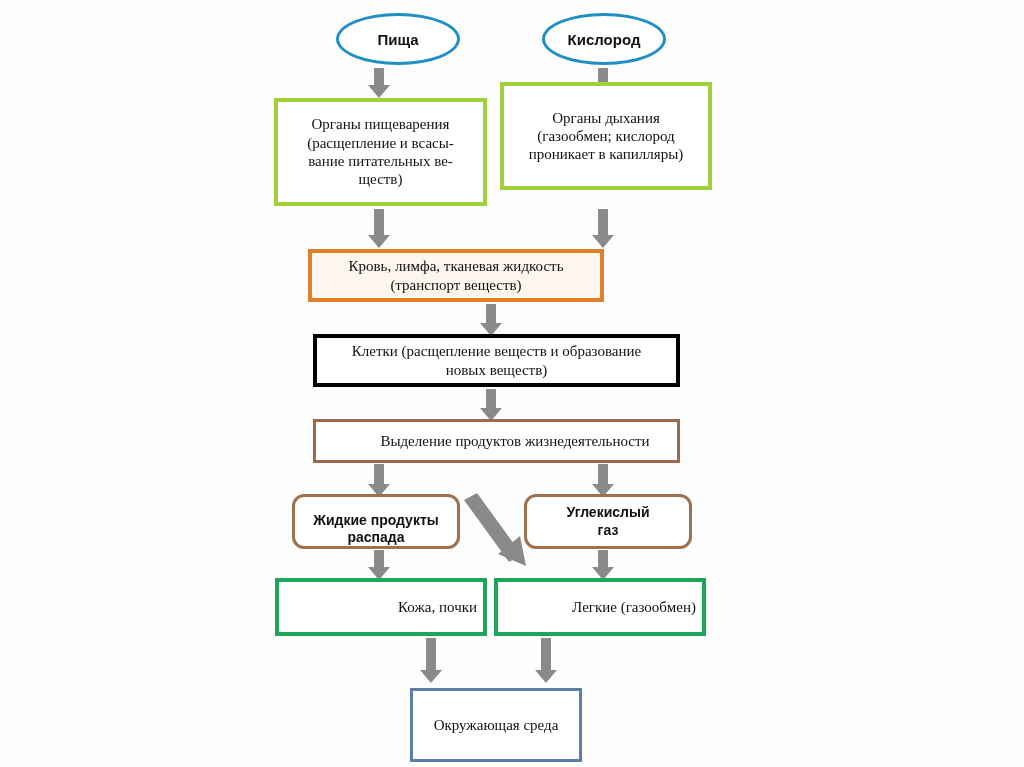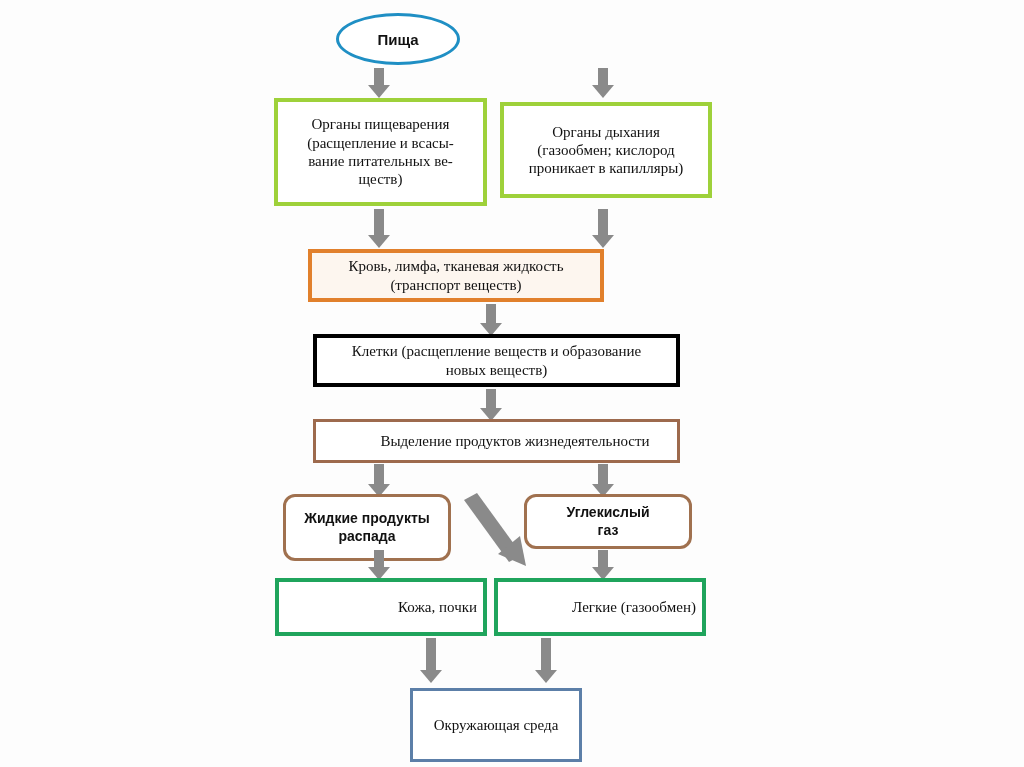--- a/index.html
+++ b/index.html
@@ -96,38 +96,41 @@
 </style>
 </head>
 <body>
 
 <div id="canvas">
 
   <div class="ellipse" style="left:336px; top:13px; width:124px; height:52px;">
     <span class="label">Пища</span>
   </div>
 
+  <div class="ellipse" style="left:542px; top:13px; width:124px; height:52px;">
+    <span class="label">Кислород</span>
+  </div>
 
   <div class="arrow-v" style="left:368px; top:68px; height:30px;">
     <div class="shaft" style="height:18px;"></div>
     <div class="head" style="top:17px;"></div>
   </div>
   <div class="arrow-v" style="left:592px; top:68px; height:30px;">
     <div class="shaft" style="height:18px;"></div>
     <div class="head" style="top:17px;"></div>
   </div>
 
   <div class="node b-green-lt f-serif" style="left:274px; top:98px; width:213px; height:108px;">
     <span class="label">Органы пищеварения
 (расщепление и всасы-
 вание питательных ве-
 ществ)</span>
   </div>
 
-  <div class="node b-green-lt f-serif" style="left:500px; top:102px; width:212px; height:96px;">
+  <div class="node b-green-lt f-serif" style="left:500px; top:82px; width:212px; height:108px;">
     <span class="label">Органы дыхания
 (газообмен; кислород
 проникает в капилляры)</span>
   </div>
 
   <div class="arrow-v" style="left:368px; top:209px; height:40px;">
     <div class="shaft" style="height:27px;"></div>
     <div class="head" style="top:26px;"></div>
   </div>
   <div class="arrow-v" style="left:592px; top:209px; height:40px;">
@@ -161,21 +164,21 @@
 
   <div class="arrow-v" style="left:368px; top:464px; height:34px;">
     <div class="shaft" style="height:21px;"></div>
     <div class="head" style="top:20px;"></div>
   </div>
   <div class="arrow-v" style="left:592px; top:464px; height:34px;">
     <div class="shaft" style="height:21px;"></div>
     <div class="head" style="top:20px;"></div>
   </div>
 
-  <div class="node b-brown-rnd f-sans-b" style="left:283px; top:494px; width:168px; height:67px;">
+  <div class="node b-brown-rnd f-sans-b" style="left:292px; top:494px; width:168px; height:55px;align-items:flex-end;">
     <span class="label">Жидкие продукты
 распада</span>
   </div>
 
   <div class="node b-brown-rnd f-sans-b" style="left:524px; top:494px; width:168px; height:55px;">
     <span class="label">Углекислый
 газ</span>
   </div>
 
   <svg class="arrow-diag" style="left:460px; top:492px;" width="80" height="80" viewBox="0 0 80 80">

